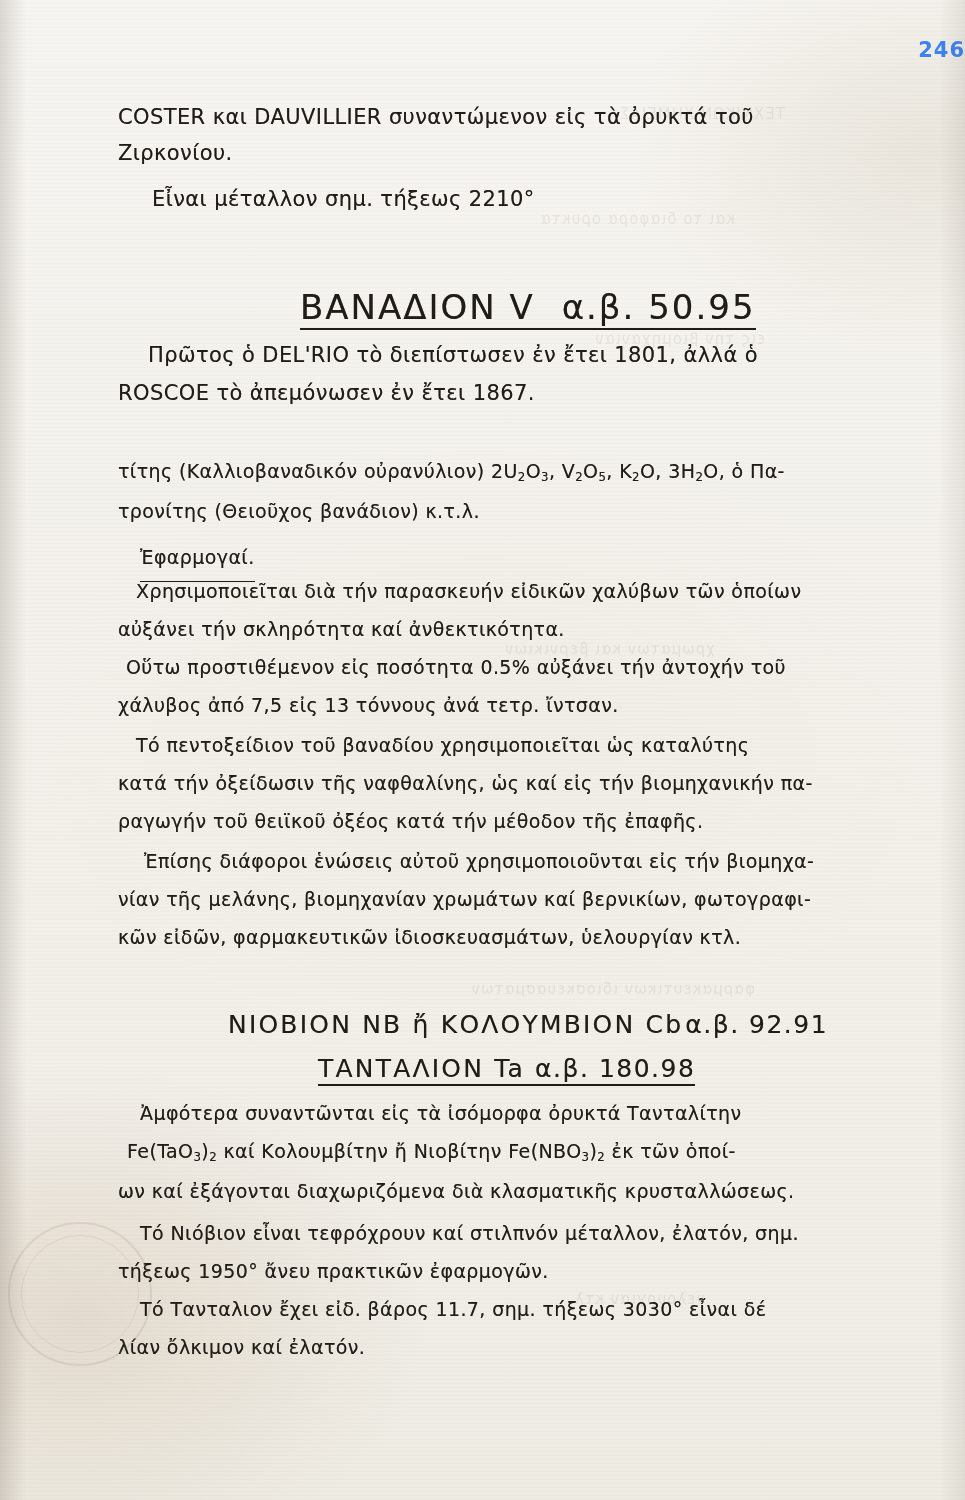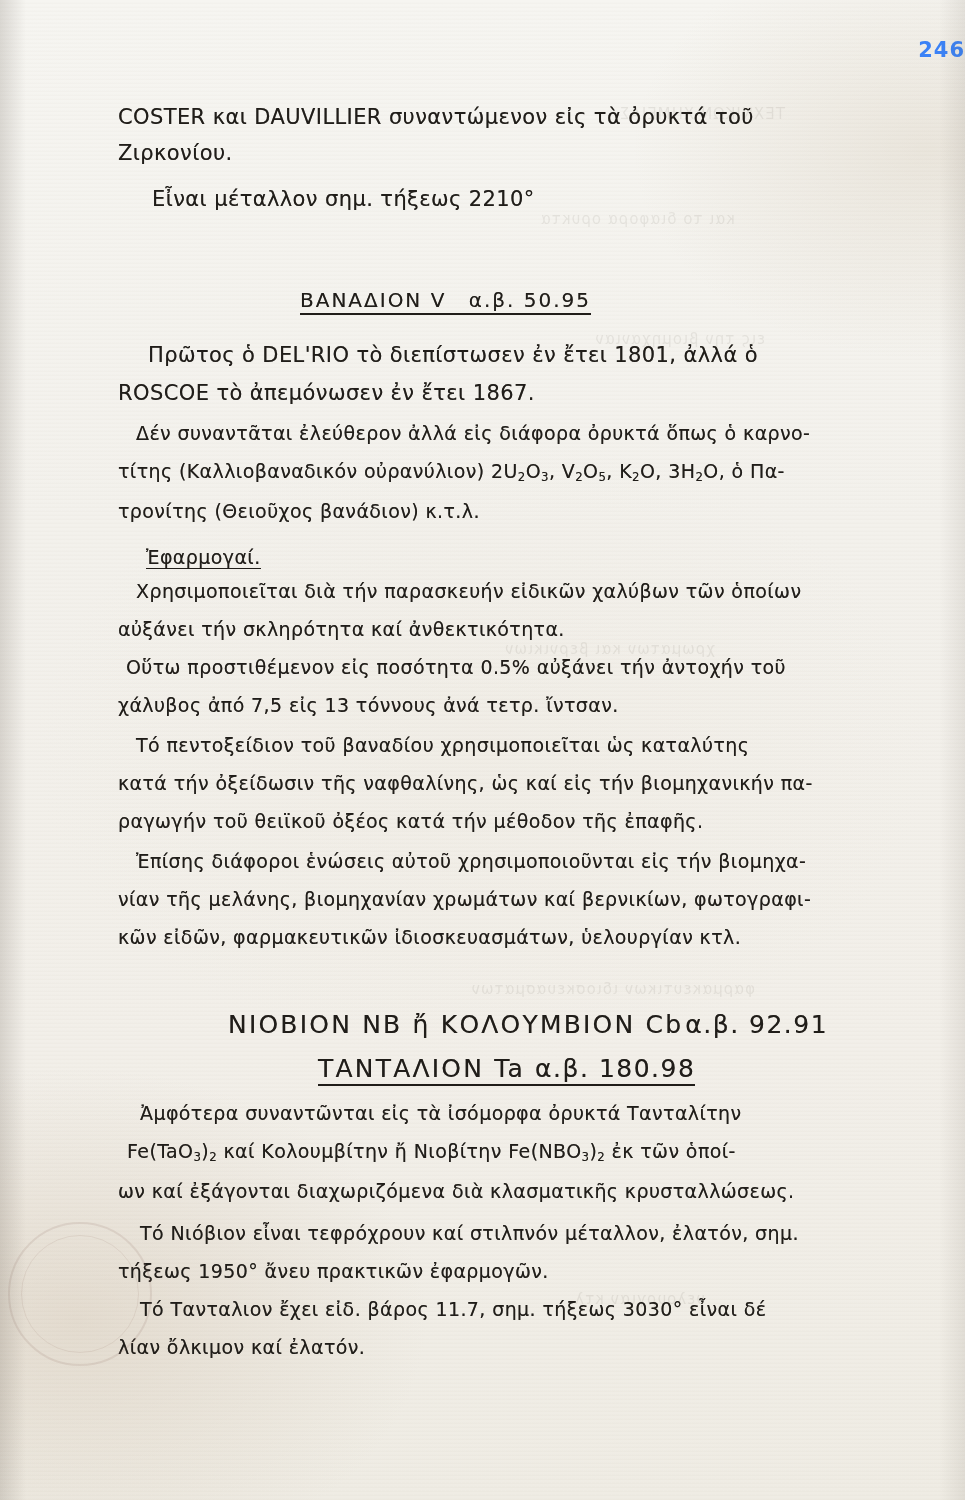--- a/index.html
+++ b/index.html
@@ -73,35 +73,34 @@
     color: #201d19;
     white-space: nowrap;
     font-size: 21px;
     letter-spacing: 0.4px;
     line-height: 1.05;
     
     text-shadow: 0 0 0.6px rgba(30,27,22,0.55);
   }
   .ln.sm { font-size: 19px; }
   .ln.hd {
-    font-size: 20px;
+    font-size: 34px;
     letter-spacing: 2px;
   }
   .ln.hd2 {
     font-size: 25px;
     letter-spacing: 1.5px;
   }
   .u {
     border-bottom: 2px solid #201d19;
     padding-bottom: 2px;
   }
   .u-thin {
     border-bottom: 1.5px solid #201d19;
-    padding-bottom: 0;
-    margin-left: 6px;
+    padding-bottom: 13px;
   }
   sub {
     font-size: 0.62em;
     vertical-align: -0.28em;
   }
   .sp { letter-spacing: 2.2px; }
 
   
   .stamp {
     position: absolute;
@@ -153,38 +152,37 @@
   <div class="ln" style="left:118px; top:142px;">Ζιρκονίου.</div>
   <div class="ln" style="left:152px; top:188px;">Εἶναι μέταλλον σημ. τήξεως 2210°</div>
 
   <div class="ln hd u" style="left:300px; top:290px;">
     <span>ΒΑΝΑΔΙΟΝ V</span>
     <span class="sm" style="margin-left:14px;">α.β. 50.95</span>
   </div>
 
   <div class="ln" style="left:148px; top:344px;">Πρῶτος ὁ DEL'RIO τὸ διεπίστωσεν ἐν ἔτει 1801, ἀλλά ὁ</div>
   <div class="ln" style="left:118px; top:382px;">ROSCOE τὸ ἀπεμόνωσεν ἐν ἔτει 1867.</div>
-  <div class="ln sm" style="left:136px; top:424px;">Δέν συναντᾶται ἐλεύθερον ἀλλά εἰς διάφορα ὀρυκτά ὅπως ὁ καρνο-</div>
 
   <div class="ln sm" style="left:118px; top:462px;">
     <span>τίτης (Καλλιοβαναδικόν οὐρανύλιον) 2U</span><sub>2</sub><span>O</span><sub>3</sub><span>, V</span><sub>2</sub><span>O</span><sub>5</sub><span>, K</span><sub>2</sub><span>O, 3H</span><sub>2</sub><span>O, ὁ Πα-</span>
   </div>
 
   <div class="ln sm" style="left:118px; top:502px;">τρονίτης (Θειοῦχος βανάδιον) κ.τ.λ.</div>
 
   <div class="ln sm u-thin" style="left:140px; top:548px;">Ἐφαρμογαί.</div>
 
   <div class="ln sm" style="left:136px; top:582px;">Χρησιμοποιεῖται διὰ τήν παρασκευήν εἰδικῶν χαλύβων τῶν ὁποίων</div>
   <div class="ln sm" style="left:118px; top:620px;">αὐξάνει τήν σκληρότητα καί ἀνθεκτικότητα.</div>
   <div class="ln sm" style="left:126px; top:658px;">Οὕτω προστιθέμενον εἰς ποσότητα 0.5% αὐξάνει τήν ἀντοχήν τοῦ</div>
   <div class="ln sm" style="left:118px; top:696px;">χάλυβος ἀπό 7,5 εἰς 13 τόννους ἀνά τετρ. ἴντσαν.</div>
   <div class="ln sm" style="left:136px; top:736px;">Τό πεντοξείδιον τοῦ βαναδίου χρησιμοποιεῖται ὡς καταλύτης</div>
   <div class="ln sm" style="left:118px; top:812px;">ραγωγήν τοῦ θειϊκοῦ ὀξέος κατά τήν μέθοδον τῆς ἐπαφῆς.</div>
   <div class="ln sm" style="left:118px; top:774px;">κατά τήν ὀξείδωσιν τῆς ναφθαλίνης, ὡς καί εἰς τήν βιομηχανικήν πα-</div>
-  <div class="ln sm" style="left:136px; top:852px;text-align:center;">Ἐπίσης διάφοροι ἑνώσεις αὐτοῦ χρησιμοποιοῦνται εἰς τήν βιομηχα-</div>
+  <div class="ln sm" style="left:144px; top:852px;text-align:center;">Ἐπίσης διάφοροι ἑνώσεις αὐτοῦ χρησιμοποιοῦνται εἰς τήν βιομηχα-</div>
   <div class="ln sm" style="left:118px; top:890px;">νίαν τῆς μελάνης, βιομηχανίαν χρωμάτων καί βερνικίων, φωτογραφι-</div>
   <div class="ln sm" style="left:118px; top:928px;">κῶν εἰδῶν, φαρμακευτικῶν ἰδιοσκευασμάτων, ὑελουργίαν κτλ.</div>
 
   <div class="ln hd2" style="left:228px; top:1012px;">
     <span class="sp">ΝΙΟΒΙΟΝ ΝΒ ἤ ΚΟΛΟΥΜΒΙΟΝ Cb</span><span class="tiny" style="margin-left:2px;">α.β. 92.91</span>
   </div>
 
   <div class="ln hd2 u" style="left:318px; top:1056px;">
     <span class="sp">ΤΑΝΤΑΛΙΟΝ Ta</span><span class="tiny" style="margin-left:10px;text-align:center;">α.β. 180.98</span>
   </div>

